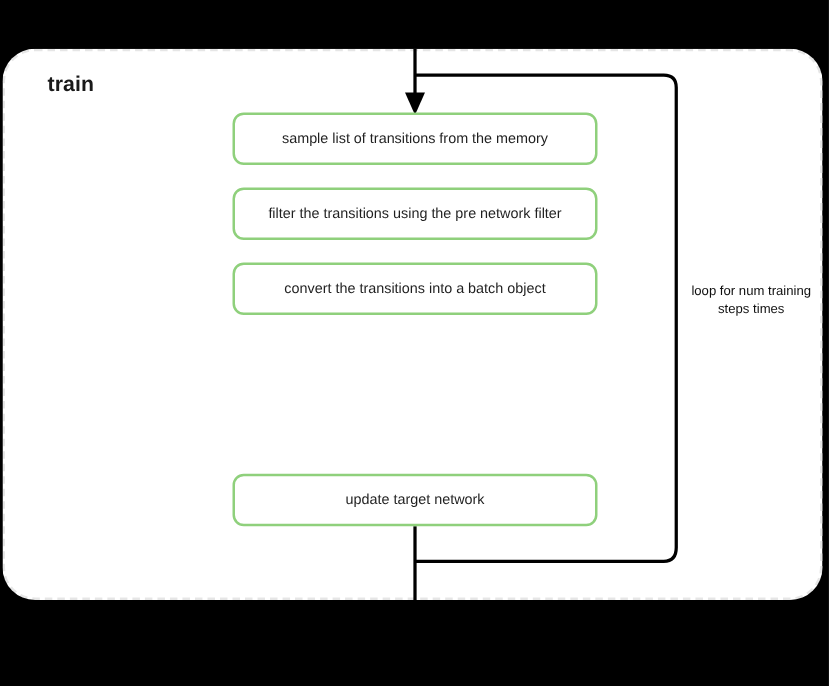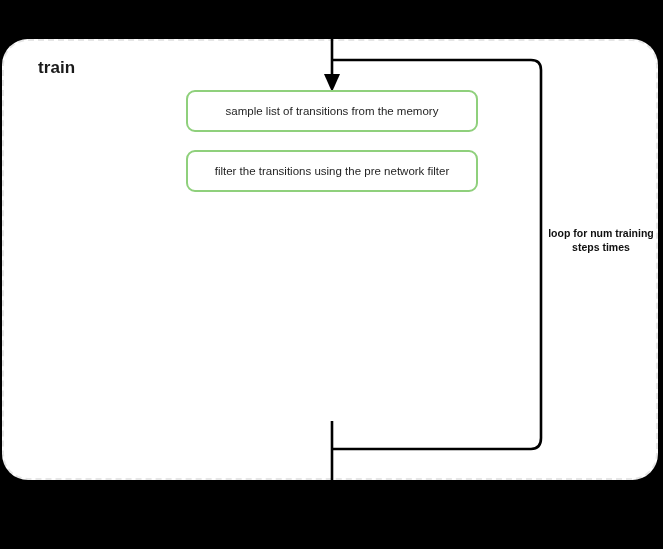--- a/index.html
+++ b/index.html
@@ -96,21 +96,21 @@
     line-height: 1.35;
   }
 
   
   .loop-caption {
     position: absolute;
     left: 546px;
     top: 214px;
     width: 110px;
     font-size: 10.5px;
-    font-weight: bold;
+    font-weight: normal;
     color: #101010;
     text-align: center;
     line-height: 1.35;
   }
 
   svg { display: block; }
 </style>
 </head>
 <body>
 
@@ -138,18 +138,24 @@
   <div class="train-title">train</div>
 
   <div class="step-box step-1">
     <span class="step-label">sample list of transitions from the memory</span>
   </div>
 
   <div class="step-box step-2">
     <span class="step-label">filter the transitions using the pre network filter</span>
   </div>
 
+  <div class="step-box step-3">
+    <span class="step-label">convert the transitions into a batch object</span>
+  </div>
 
 
+  <div class="step-box step-4">
+    <span class="step-label">update target network</span>
+  </div>
 
   <div class="loop-caption">loop for num training steps times</div>
 
 </div>
 
 </body></html>

